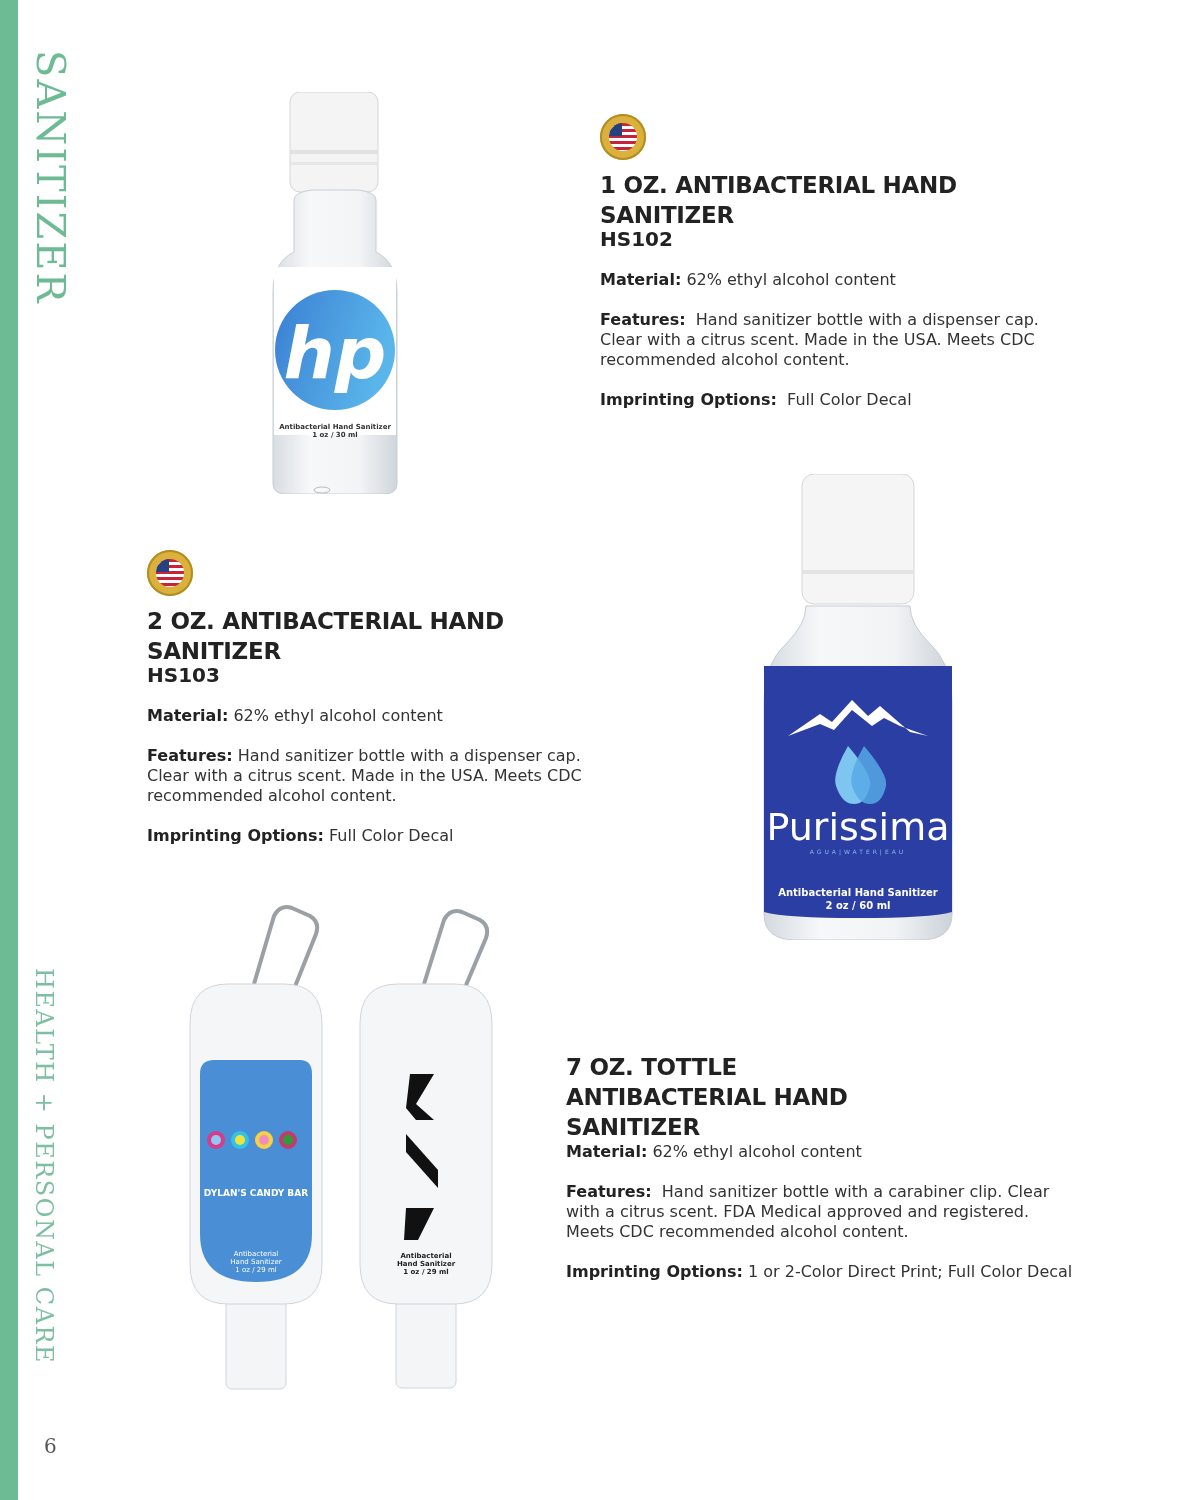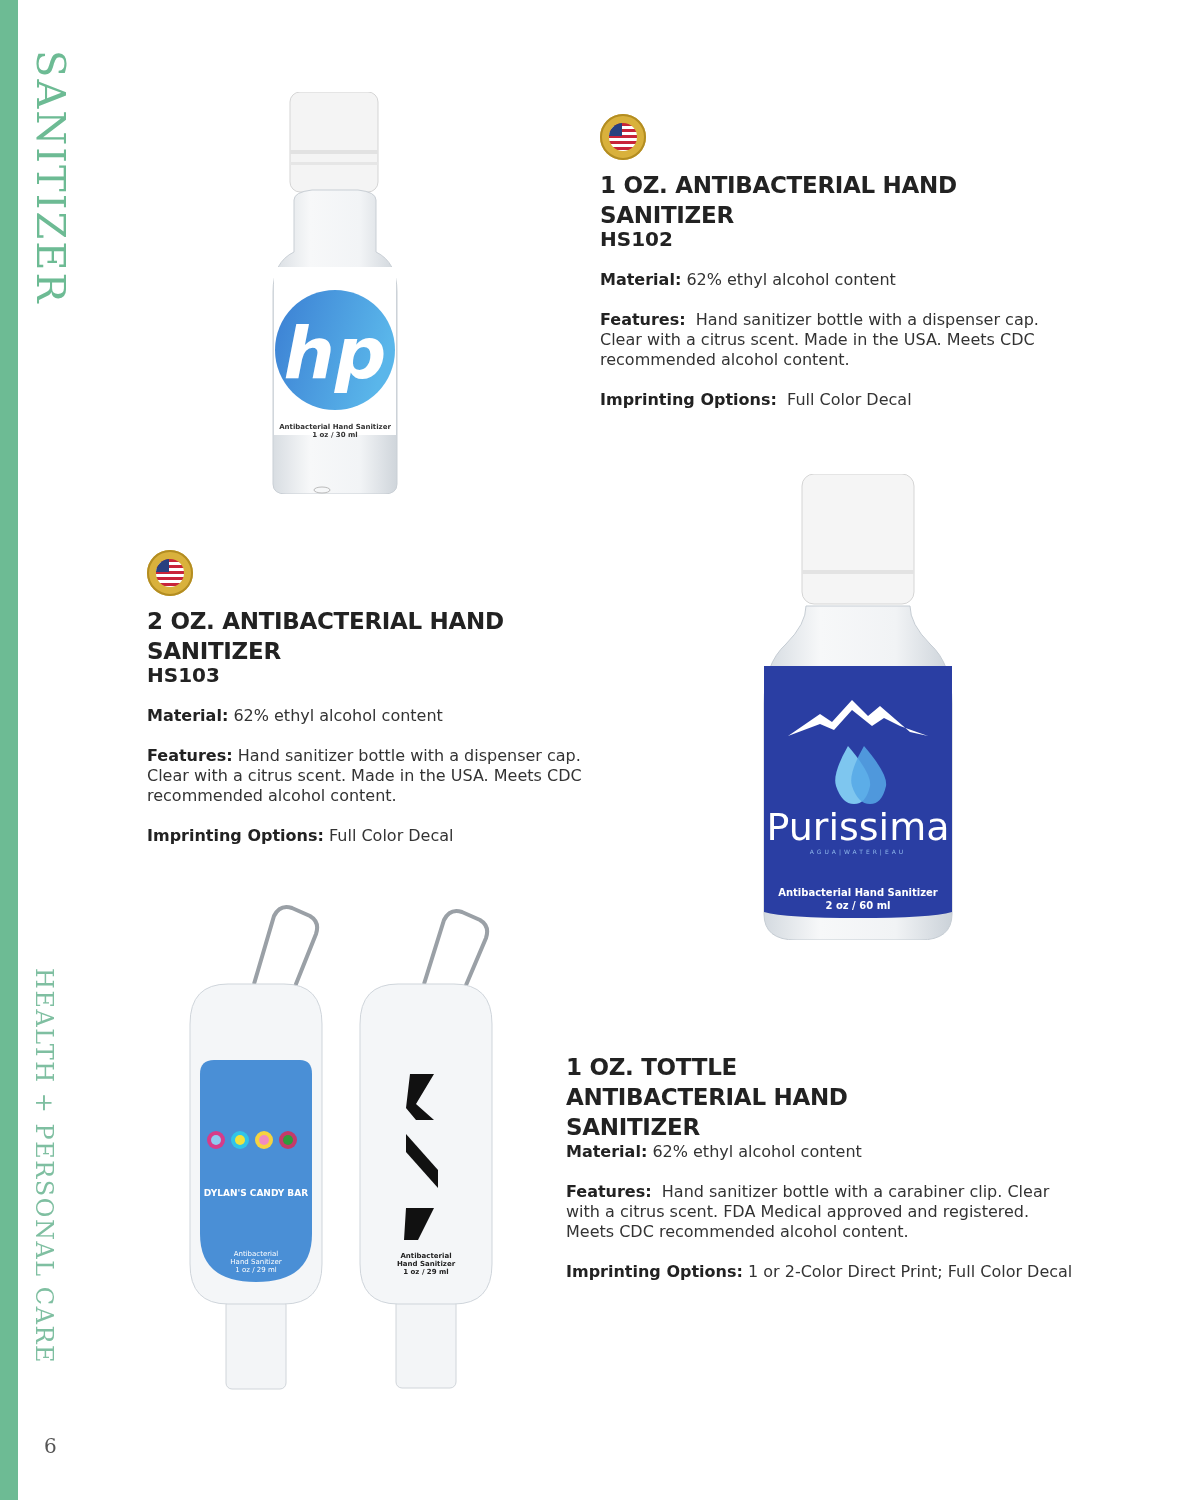--- a/index.html
+++ b/index.html
@@ -141,17 +141,17 @@
     <path d="M52 166 L76 166 L58 196 L76 212 L58 212 L48 200 Z" fill="#111"></path>
     <path d="M48 226 L80 262 L80 280 L48 244 Z" fill="#111"></path>
     <path d="M48 300 L76 300 L60 332 L46 332 Z" fill="#111"></path>
     <text x="68" y="350" font-family="DejaVu Sans, sans-serif" font-size="7" font-weight="bold" fill="#222" text-anchor="middle">Antibacterial</text>
     <text x="68" y="358" font-family="DejaVu Sans, sans-serif" font-size="7" font-weight="bold" fill="#222" text-anchor="middle">Hand Sanitizer</text>
     <text x="68" y="366" font-family="DejaVu Sans, sans-serif" font-size="7" font-weight="bold" fill="#222" text-anchor="middle">1 oz / 29 ml</text>
   </svg>
 </div>
 
 <div class="product" style="left:566px; top:1052px; width:520px;">
-  <div class="title" style="width:360px;">1 OZ. TOTTLE ANTIBACTERIAL HAND SANITIZER</div>
+  <div class="title" style="width:360px;">7 OZ. TOTTLE ANTIBACTERIAL HAND SANITIZER</div>
   <div class="row"><b>Material:</b> <span>62% ethyl alcohol content</span></div>
   <div class="row" style="width:505px;"><b>Features:</b>&nbsp; <span>Hand sanitizer bottle with a carabiner clip. Clear with a citrus scent. FDA Medical approved and registered. Meets CDC recommended alcohol content.</span></div>
   <div class="row"><b>Imprinting Options:</b> <span>1 or 2-Color Direct Print; Full Color Decal</span></div>
 </div>
 
 </body></html>

